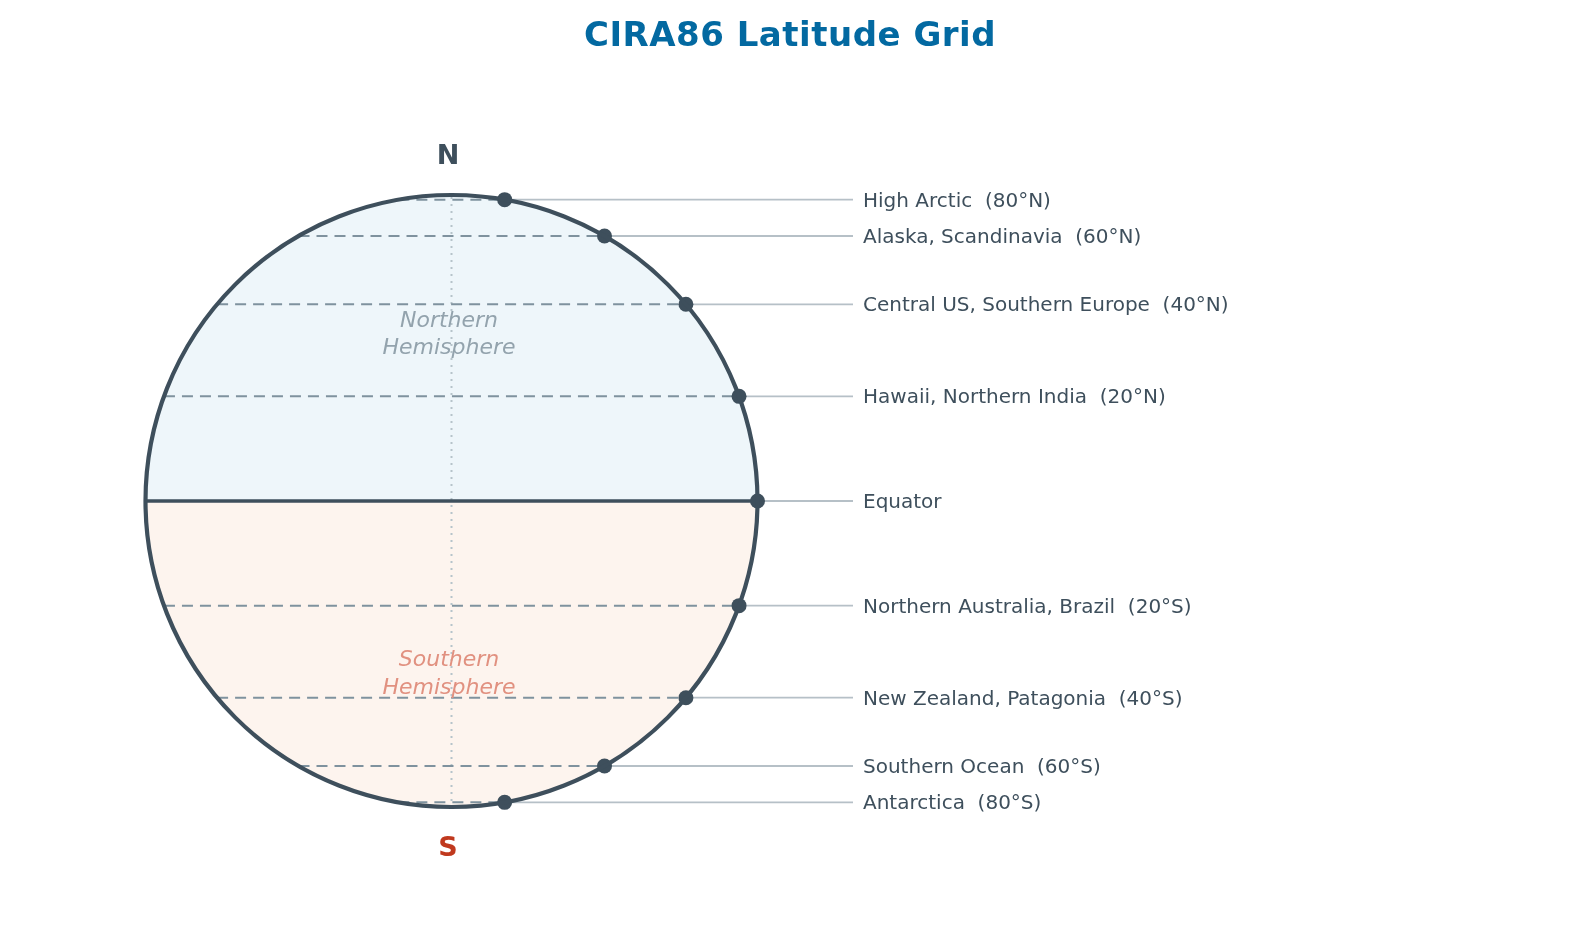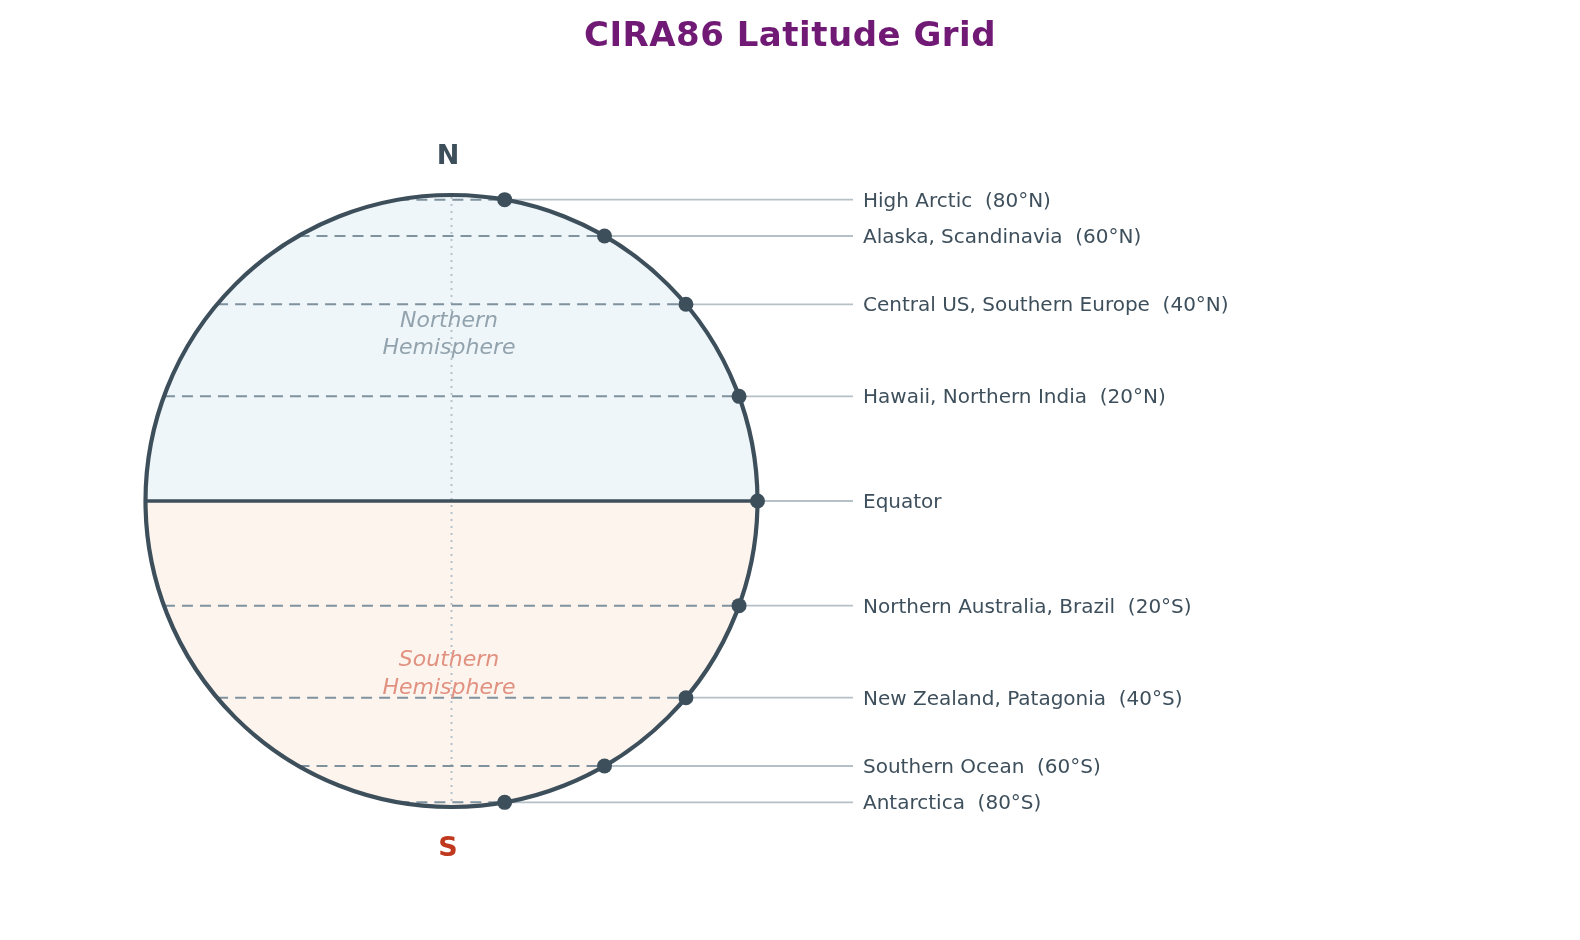--- a/index.html
+++ b/index.html
@@ -12,21 +12,21 @@
     overflow: hidden;
   }
   .title {
     position: absolute;
     top: 14px;
     left: 0;
     width: 1580px;
     text-align: center;
     font-size: 34px;
     font-weight: bold;
-    color: #701a75;
+    color: #0369a1;
     letter-spacing: 0.5px;
     white-space: pre;
   }
   svg { position: absolute; top: 0; left: 0; }
   svg text { white-space: pre; }
 </style>
 </head>
 <body>
 
 <div class="canvas">

